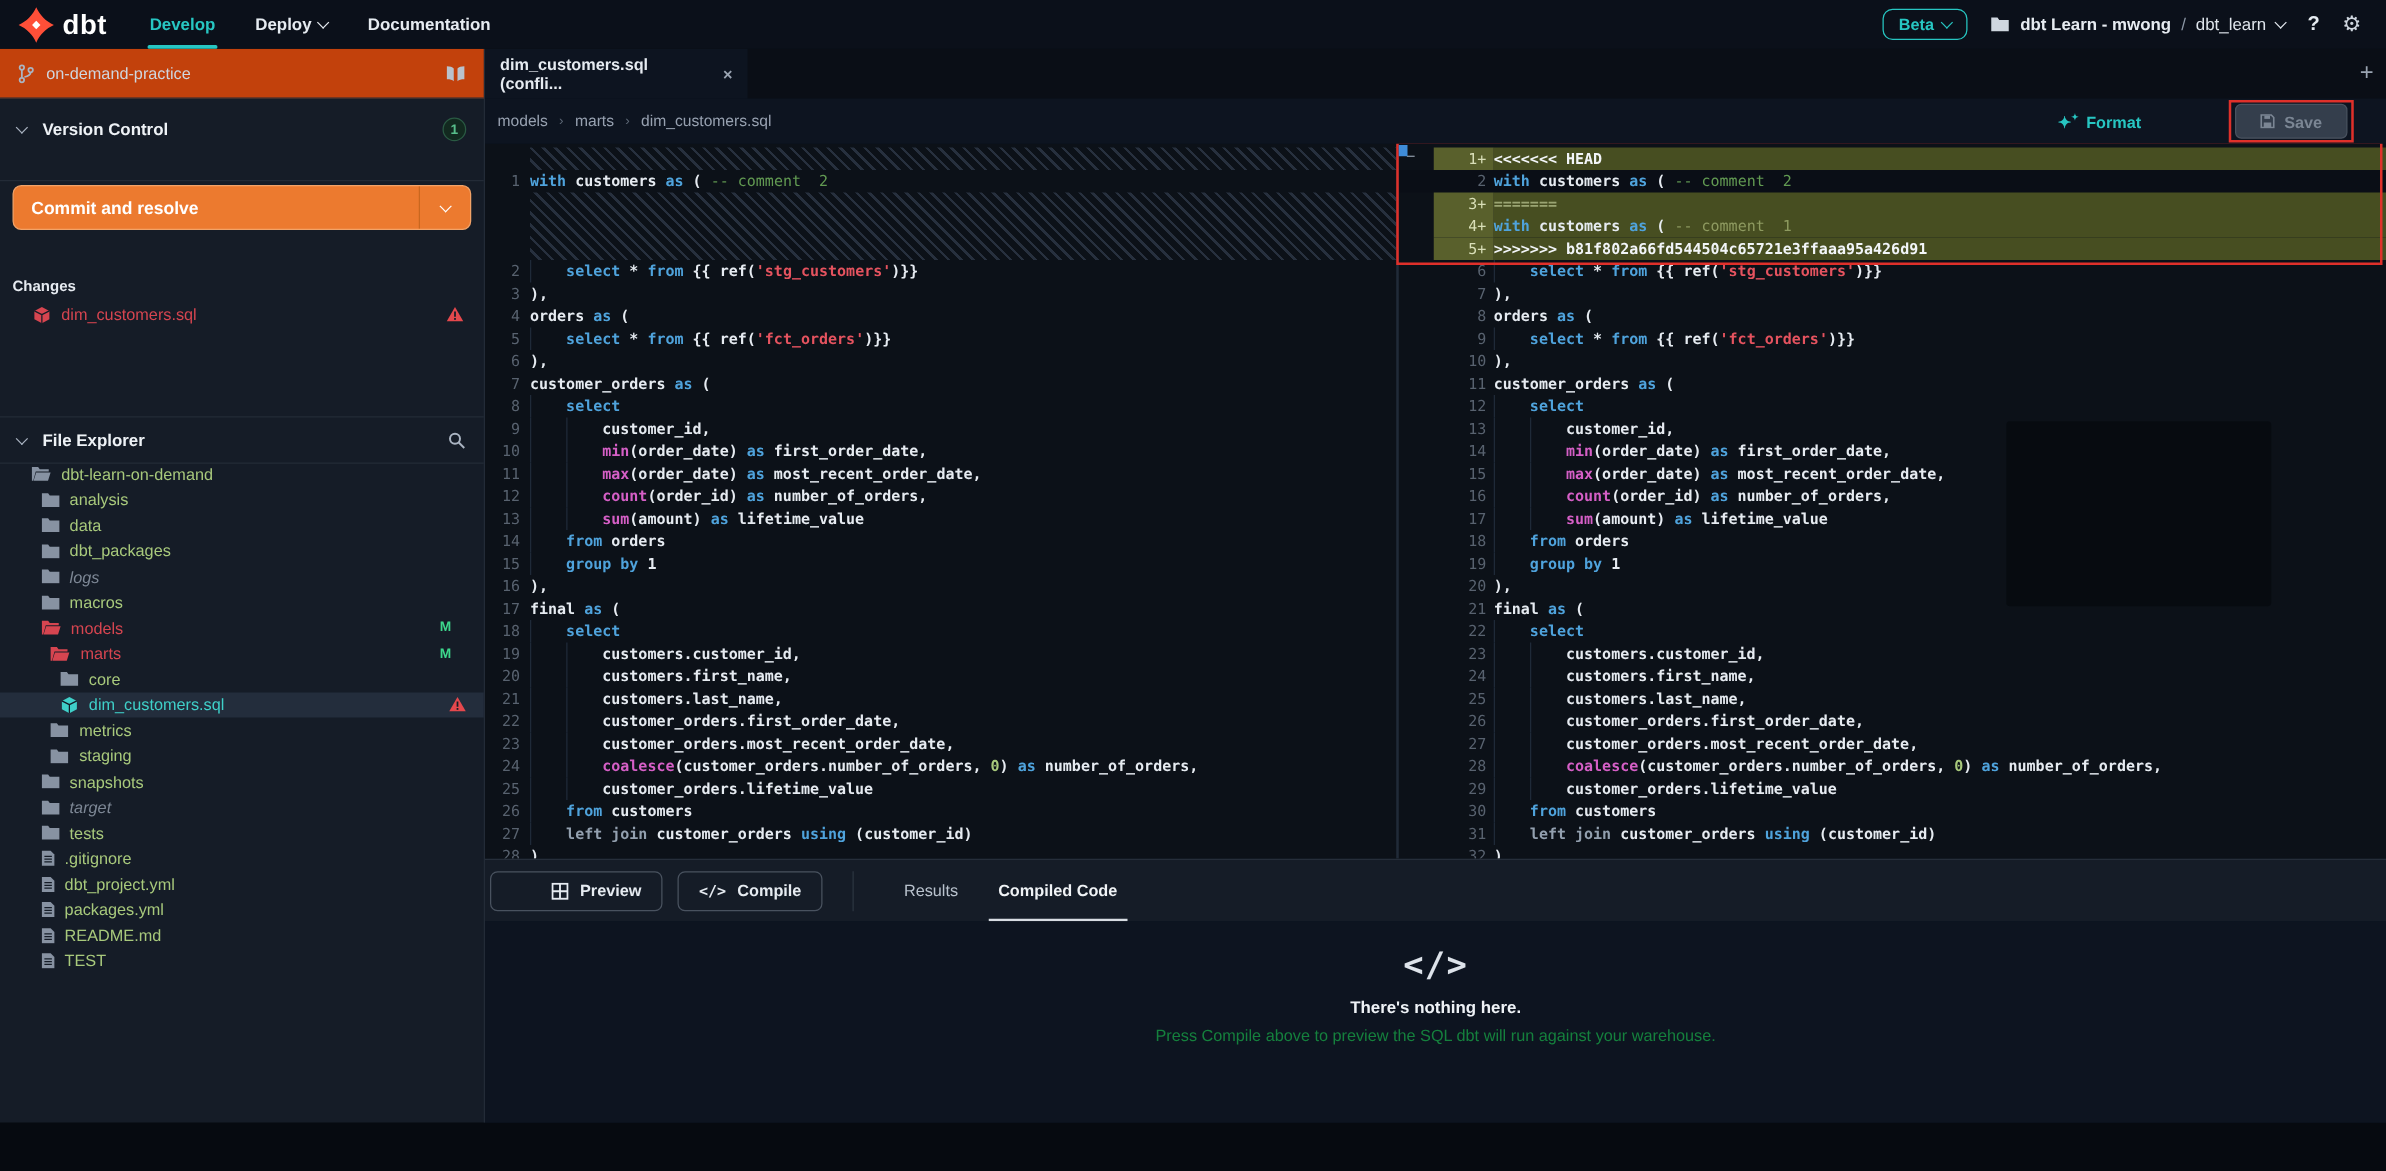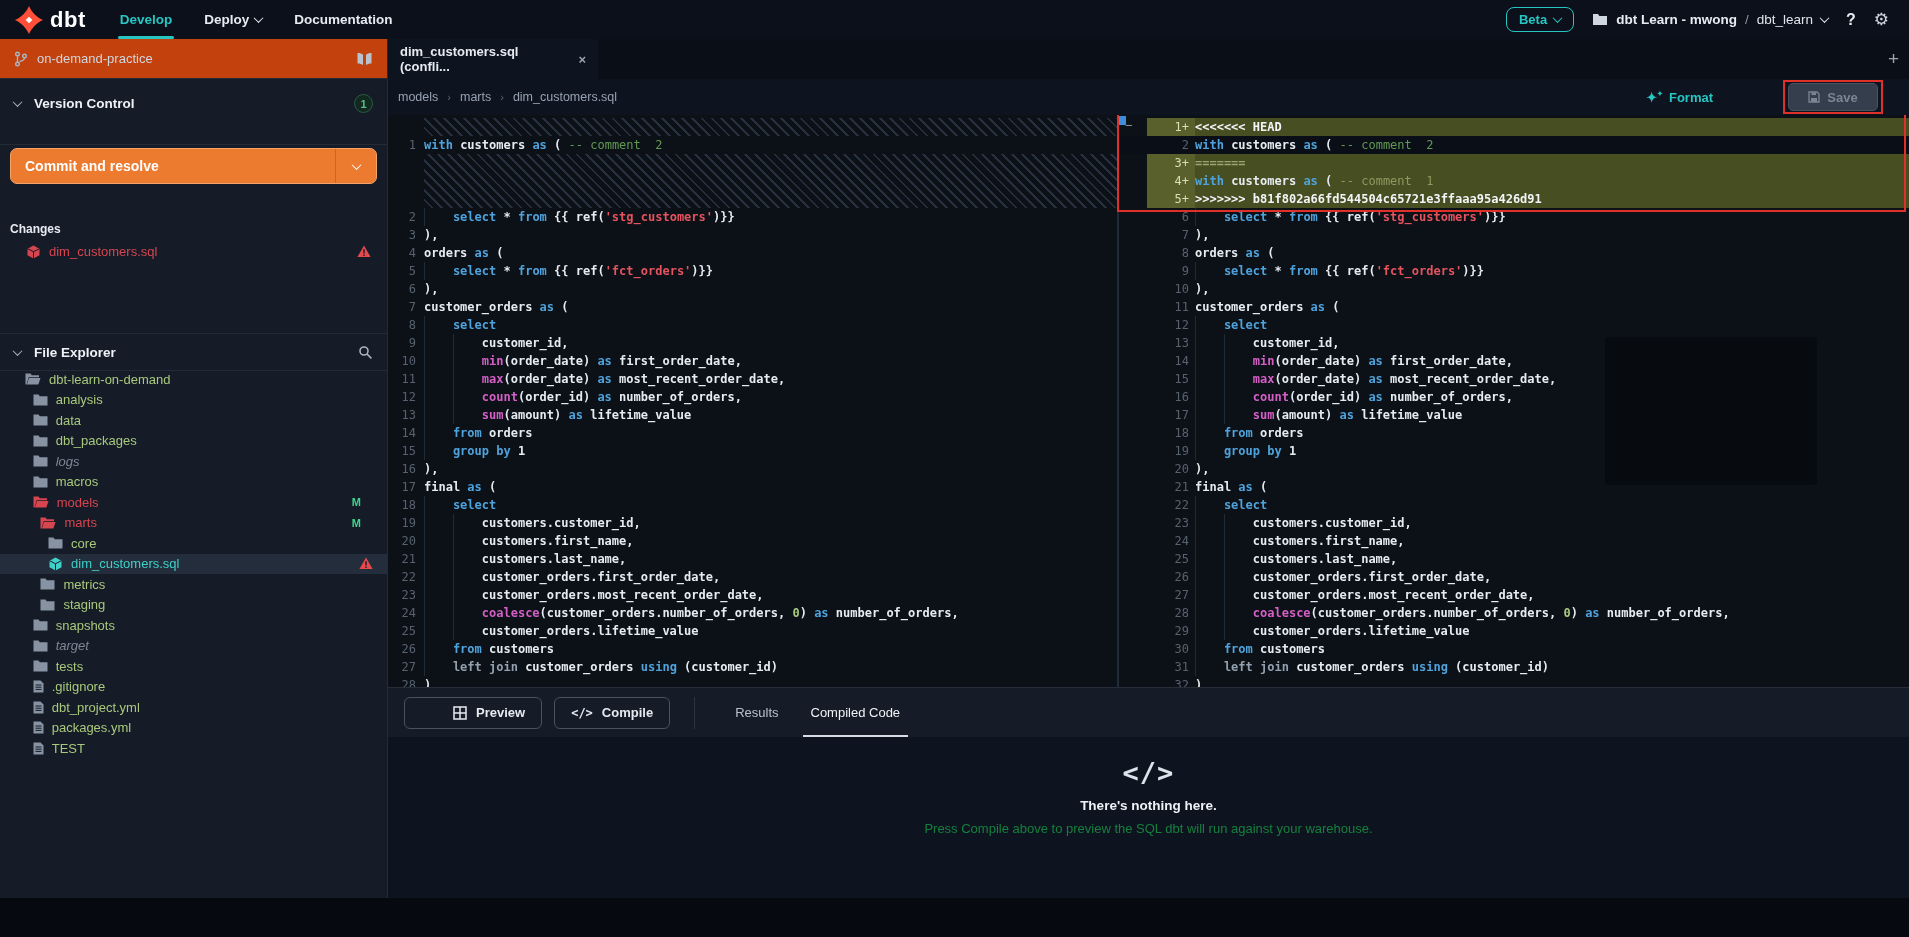--- a/index.html
+++ b/index.html
@@ -95,25 +95,25 @@
   .mkb{color:#f2f5f8;font-weight:700;}
   .mkd{color:#9aa472;}
   .pl{color:#e6ebf1;}
   .conflict-annot{position:absolute;left:729px;width:789px;top:-2px;height:99px;border:2px solid #e0302a;pointer-events:none;z-index:8;}
   .bluemark{position:absolute;left:731px;top:1px;width:7px;height:9px;background:#3f8cd8;z-index:9;}
   .darkbox{position:absolute;left:1217px;top:222px;width:212px;height:148px;background:rgba(4,7,11,0.55);border-radius:3px;z-index:7;}
 
   
   .ptoolbar{position:absolute;left:0;right:0;top:648px;height:50px;background:#151c27;border-top:1px solid #262e3a;display:flex;align-items:center;}
   .pbtn{height:32px;margin-left:12px;border:1px solid #49525f;border-radius:6px;background:transparent;display:flex;align-items:center;gap:9px;padding:0 16px;color:#e6ebf1;font-size:13px;font-weight:600;cursor:pointer;}
-  .pbtn:first-child{margin-left:16px;padding-left:48px;}
+  .pbtn:first-child{margin-left:4px;padding-left:48px;}
   .codeglyph{font-family:"DejaVu Sans Mono",monospace;font-weight:700;font-size:12px;color:#e6ebf1;}
   .vsep{width:1px;height:32px;background:#2b3440;margin:0 24px 0 24px;}
   .ptab{position:relative;height:50px;display:flex;align-items:center;padding:0 16px;font-size:13px;color:#b9c2cd;cursor:pointer;}
-  .ptab.active{color:#f0f3f6;font-weight:400;}
+  .ptab.active{color:#f0f3f6;font-weight:700;}
   .ptab.active:after{content:"";position:absolute;left:8px;right:8px;bottom:1px;height:2px;background:#d7dce2;}
   .pcontent{position:absolute;left:0;right:0;top:698px;height:161px;background:#0d1420;}
   .empty{position:absolute;left:0;right:0;top:20px;text-align:center;}
   .empty .glyph{font-family:"DejaVu Sans Mono",monospace;font-size:27px;font-weight:700;color:#dde3ea;letter-spacing:1px;}
   .empty .t1{margin-top:10px;font-size:13.5px;font-weight:700;color:#eef2f6;}
   .empty .t2{margin-top:8px;font-size:13px;color:#15803d;}
 
   
   .statusbar{position:absolute;left:0;right:0;bottom:0;height:39px;background:#171e2a;border-top:1px solid #242d39;display:flex;align-items:center;z-index:25;}
   .sb-chv{margin-left:14px;color:#8d97a5;cursor:pointer;}
@@ -385,20 +385,29 @@
           <span class="nm">dbt_project.yml</span>
         </div>
         <div class="trow">
           <span class="icn" style="margin-left:32.7px">
             <svg width="11" height="13" viewBox="0 0 11 13">
               <path d="M0.5 0.5h7l3 3v9h-10z" fill="#8792a2"></path>
               <path d="M2.5 5h6M2.5 7.2h6M2.5 9.4h6" stroke="#151c27" stroke-width="1"></path>
             </svg>
           </span>
           <span class="nm">packages.yml</span>
+        </div>
+        <div class="trow">
+          <span class="icn" style="margin-left:32.7px">
+            <svg width="11" height="13" viewBox="0 0 11 13">
+              <path d="M0.5 0.5h7l3 3v9h-10z" fill="#8792a2"></path>
+              <path d="M2.5 5h6M2.5 7.2h6M2.5 9.4h6" stroke="#151c27" stroke-width="1"></path>
+            </svg>
+          </span>
+          <span class="nm">README.md</span>
         </div>
         <div class="trow">
           <span class="icn" style="margin-left:32.7px">
             <svg width="11" height="13" viewBox="0 0 11 13">
               <path d="M0.5 0.5h7l3 3v9h-10z" fill="#8792a2"></path>
               <path d="M2.5 5h6M2.5 7.2h6M2.5 9.4h6" stroke="#151c27" stroke-width="1"></path>
             </svg>
           </span>
           <span class="nm">TEST</span>
         </div>

